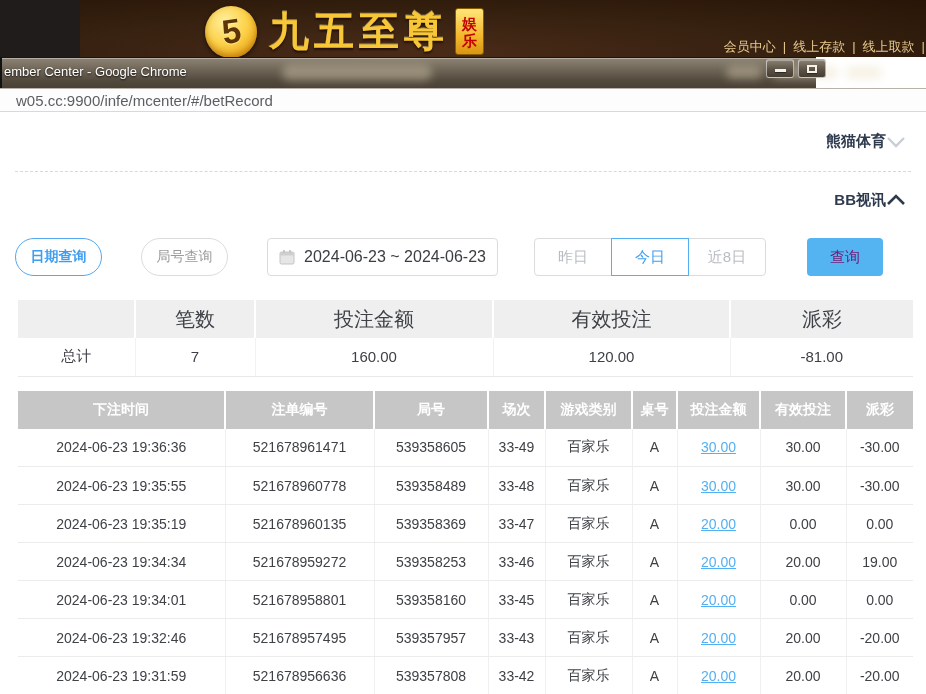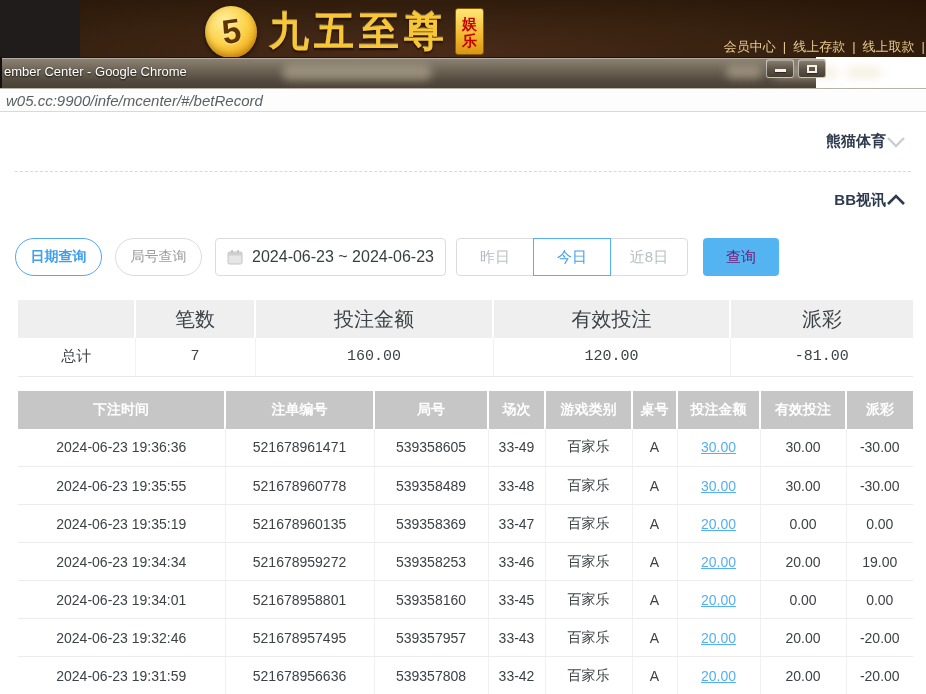--- a/index.html
+++ b/index.html
@@ -44,34 +44,34 @@
   .win-btn { width:28px; height:19px; border:1px solid rgba(255,255,255,.55); border-radius:3px;
     background:linear-gradient(180deg,#8a8172 0%, #5d5447 55%, #453d33 100%);
     box-shadow:inset 0 1px 0 rgba(255,255,255,.3); position:relative; }
   .win-btn .bar  { position:absolute; left:8px; bottom:5px; width:11px; height:3px; background:#f5f2ec;
     box-shadow:0 1px 1px rgba(0,0,0,.5); }
   .win-btn .box  { position:absolute; left:8px; top:5px; width:10px; height:8px;
     border:2px solid #f5f2ec; box-shadow:0 1px 1px rgba(0,0,0,.4); }
 
   
   .urlbar { width:926px; height:24px; background:#fdfdfd; border-top:1px solid #b8b2a8;
-    border-bottom:1px solid #d9d9d9; display:flex; align-items:center; padding-left:6px;font-style:italic; }
+    border-bottom:1px solid #d9d9d9; display:flex; align-items:center; padding-left:16px; }
   .urlbar span { font-size:15px; color:#5c5f62; }
 
   
   .content { width:926px; height:582px; background:#fff; }
   .section-row { display:flex; align-items:center; justify-content:flex-end;
     padding:0 20px 0 15px; }
   .section-row.first { height:60px; border-bottom:1px dashed #d8d8d8; margin:0 15px; padding:0 5px 0 0; }
   .section-row.second { height:56px; }
   .section-label { font-size:15px; font-weight:bold; color:#2e3a4e; }
   .chev { display:block; }
 
   
-  .filters { display:flex; align-items:center; padding-left:15px; margin-top:10px; height:38px; }
+  .filters { display:flex; align-items:center; padding-left:15px; margin-top:10px; height:38px;gap:26px; }
   .pill { height:38px; border-radius:19px; background:#fff; font-size:14px; cursor:pointer; }
   .pill.date-q { width:87px; border:1px solid #53a8f0; color:#3f9ef0; font-weight:bold; }
   .pill.round-q { width:87px; border:1px solid #dcdcdc; color:#9a9a9a; margin-left:13px; }
   .date-input { margin-left:13px; width:231px; height:38px; border:1px solid #dcdcdc; border-radius:4px;
     display:flex; align-items:center; justify-content:center; gap:9px; background:#fff; cursor:text; }
   .date-input .txt { font-size:16px; color:#3a3d41; }
   .seg-group { display:flex; margin-left:10px; }
   .seg { width:78px; height:38px; background:#fff; border:1px solid #dcdcdc; margin-left:-1px;
     font-size:15px; color:#b8bcc2; cursor:pointer; }
   .seg:first-child { border-radius:4px 0 0 4px; margin-left:0; }
@@ -80,21 +80,21 @@
   .btn-search { margin-left:15px; width:76px; height:38px; border:none; border-radius:4px;
     background:#54b4f2; color:#701a75; font-size:15px; cursor:pointer; }
 
   
   table { border-collapse:collapse; table-layout:fixed; }
   .sum-table { width:895px; margin:24px 13px 0 18px; }
   .sum-table th { height:38px; background:#efefef; border-right:2px solid #fff;
     font-size:20px; font-weight:normal; color:#3e4146; text-align:center; }
   .sum-table th:last-child { border-right:none; }
   .sum-table td { height:38px; font-size:15px; color:#3e4146; text-align:center;
-    border-right:1px solid #f2f2f2; border-bottom:1px solid #e9e9e9; background:#fff;font-family:Liberation Mono, monospace; }
+    border-right:1px solid #f2f2f2; border-bottom:1px solid #e9e9e9; background:#fff; }
   .sum-table td:last-child { border-right:none; }
 
   
   .bet-table { width:895px; margin:14px 13px 0 18px; }
   .bet-table th { height:38px; background:#c6c6c6; color:#fff; font-size:14px; font-weight:600;
     border-right:2px solid #fff; text-align:center; }
   .bet-table th:last-child { border-right:none; }
   .bet-table td { height:38px; font-size:14px; color:#3e4146; text-align:center; background:#fff;
     border-right:1px solid #f0f0f0; border-bottom:1px solid #ececec; }
   .bet-table td:last-child { border-right:none; }

